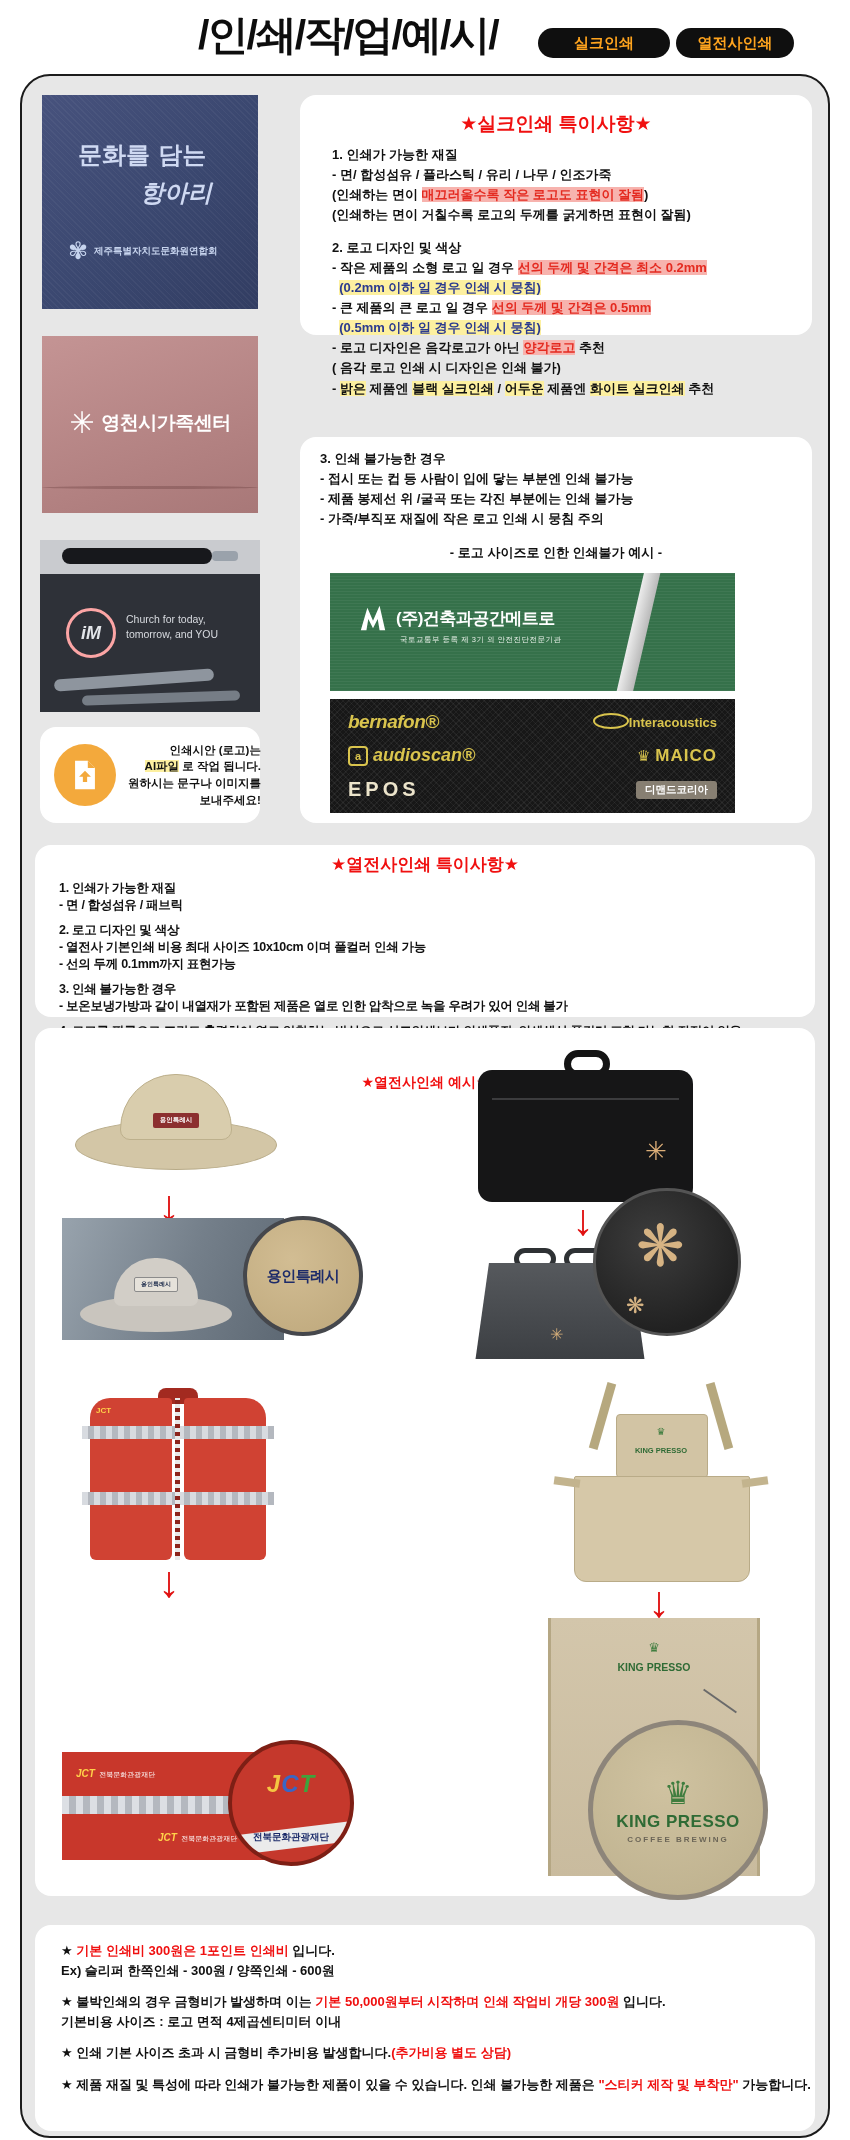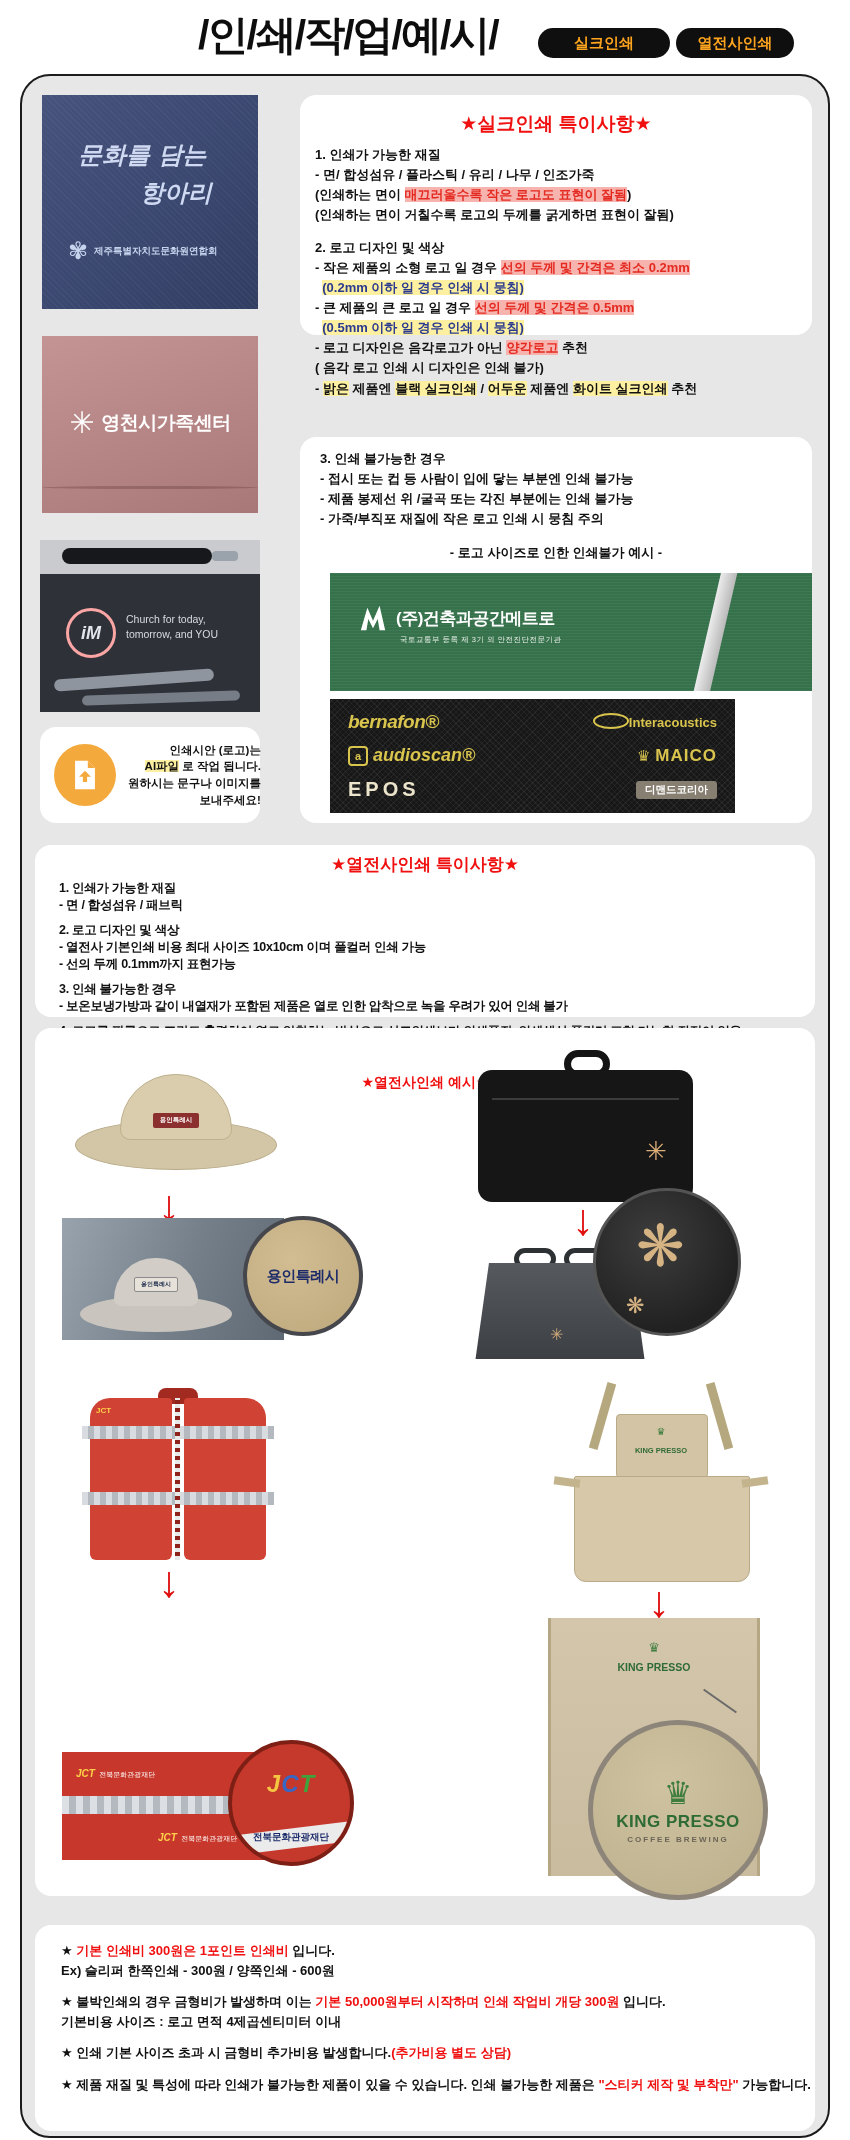--- a/index.html
+++ b/index.html
@@ -18,21 +18,21 @@
   
   .ln{font-size:13px;line-height:1.55;white-space:nowrap;}
   .sec-title{font-size:19px;color:#f01010;text-align:center;margin:4px 0 8px 0;}
   .red{color:#f01010;}
   .hlp{background:#f7b3ae;color:#e42a20;}
   .hly{background:#fdf0a0;}
   .blue{color:#2b3a8f;} .gap12{height:12px;}
   
   .p-blue{left:42px;top:95px;width:216px;height:214px;background:linear-gradient(135deg,#47527d,#3a476f 55%,#323d62);
     background-image:repeating-linear-gradient(45deg,rgba(255,255,255,.04) 0 1px,transparent 1px 4px),linear-gradient(135deg,#47527d,#3a476f 55%,#323d62);}
-  .jar-l1{left:36px;top:44px;font-size:24px;color:#cfd9f2;font-family:"DejaVu Serif",serif;font-style:italic;}
+  .jar-l1{left:36px;top:44px;font-size:24px;color:#cfd9f2;font-family:"DejaVu Serif",serif;}
   .jar-l2{left:98px;top:82px;font-size:24px;color:#cfd9f2;font-family:"DejaVu Serif",serif;font-style:italic;}
   .jar-org{left:26px;top:142px;display:flex;align-items:center;gap:6px;color:#c7d4ee;}
   .jar-flower{font-size:24px;font-weight:400;}
   .jar-orgtxt{font-size:9.5px;}
   .p-pink{left:42px;top:336px;width:216px;height:177px;background:linear-gradient(160deg,#c49494,#b18080 70%,#a87878);}
   .p-pink::after{content:"";position:absolute;left:0;right:0;bottom:24px;height:3px;background:rgba(60,20,20,.22);border-radius:50%;}
   .fam-row{left:0;top:72px;width:100%;display:flex;align-items:center;justify-content:center;gap:7px;color:#fff;}
   .fam-icon{font-size:30px;font-weight:400;line-height:1;}
   .fam-label{font-size:19px;letter-spacing:-0.5px;}
   .p-pen{left:40px;top:540px;width:220px;height:172px;background:#2e3138;overflow:hidden;}
@@ -40,24 +40,24 @@
   .pen-dark{left:22px;top:8px;width:150px;height:16px;background:#17181c;border-radius:8px;}
   .pen-tip{left:172px;top:11px;width:26px;height:10px;background:#9aa2ab;border-radius:4px;}
   .im-circle{left:26px;top:68px;width:44px;height:44px;border:3px solid #fca5a5;border-radius:50%;display:flex;align-items:center;justify-content:center;color:#e2e5e9;font-size:18px;font-style:italic;}
   .church{left:86px;top:72px;color:#d8dbe0;font-size:10.5px;font-weight:400;line-height:1.45;white-space:nowrap;}
   .pen-low1{left:14px;bottom:26px;width:160px;height:12px;background:#8e959e;border-radius:6px;transform:rotate(-4deg);}
   .pen-low2{left:42px;bottom:9px;width:158px;height:10px;background:#767d86;border-radius:5px;transform:rotate(-2deg);}
   .upload{left:40px;top:727px;width:220px;height:96px;display:flex;align-items:center;gap:12px;padding:0 0 0 14px;box-sizing:border-box;text-align:right;}
   .up-circle{width:62px;height:62px;border-radius:50%;background:#f3a93c;display:flex;align-items:center;justify-content:center;flex:0 0 62px;}
   .up-text{font-size:11.5px;line-height:1.45;white-space:nowrap;}
   
-  .silk-box1{left:300px;top:95px;width:512px;height:240px;padding:12px 15px;box-sizing:border-box;}
+  .silk-box1{left:300px;top:95px;width:512px;height:240px;padding:12px 32px;box-sizing:border-box;}
   .silk-box2{left:300px;top:437px;width:512px;height:386px;padding:12px 20px;box-sizing:border-box;}
   .caption{font-size:13px;text-align:center;margin-top:14px;}
-  .metro{left:30px;top:136px;width:482px;height:118px;position:absolute;background:#35714a;
+  .metro{left:30px;top:136px;width:405px;height:118px;position:absolute;background:#35714a;
     background-image:repeating-linear-gradient(0deg,rgba(255,255,255,.05) 0 1px,transparent 1px 3px);overflow:hidden;}
   .metro-row{position:absolute;left:28px;top:30px;display:flex;align-items:center;gap:8px;color:#fff;}
   .metro-logo{font-size:17px;letter-spacing:-0.5px;}
   .metro-sub{position:absolute;left:70px;top:62px;color:#e8f0e8;font-size:7.5px;font-weight:400;letter-spacing:0.5px;}
   .metro-pen{position:absolute;right:88px;top:-12px;width:16px;height:138px;background:linear-gradient(90deg,#ececec,#b9b9b9);border-radius:4px;transform:rotate(13deg);}
   .brandwall{left:30px;top:262px;width:405px;height:114px;position:absolute;background:#171717;color:#d9c44d;
     background-image:repeating-linear-gradient(45deg,rgba(255,255,255,.05) 0 1px,transparent 1px 4px),repeating-linear-gradient(-45deg,rgba(255,255,255,.05) 0 1px,transparent 1px 4px);
     padding:6px 18px;box-sizing:border-box;display:flex;flex-direction:column;justify-content:space-around;}
   .brow{display:flex;align-items:center;justify-content:space-between;}
   .bernafon{font-size:19px;font-style:italic;letter-spacing:-0.5px;}

